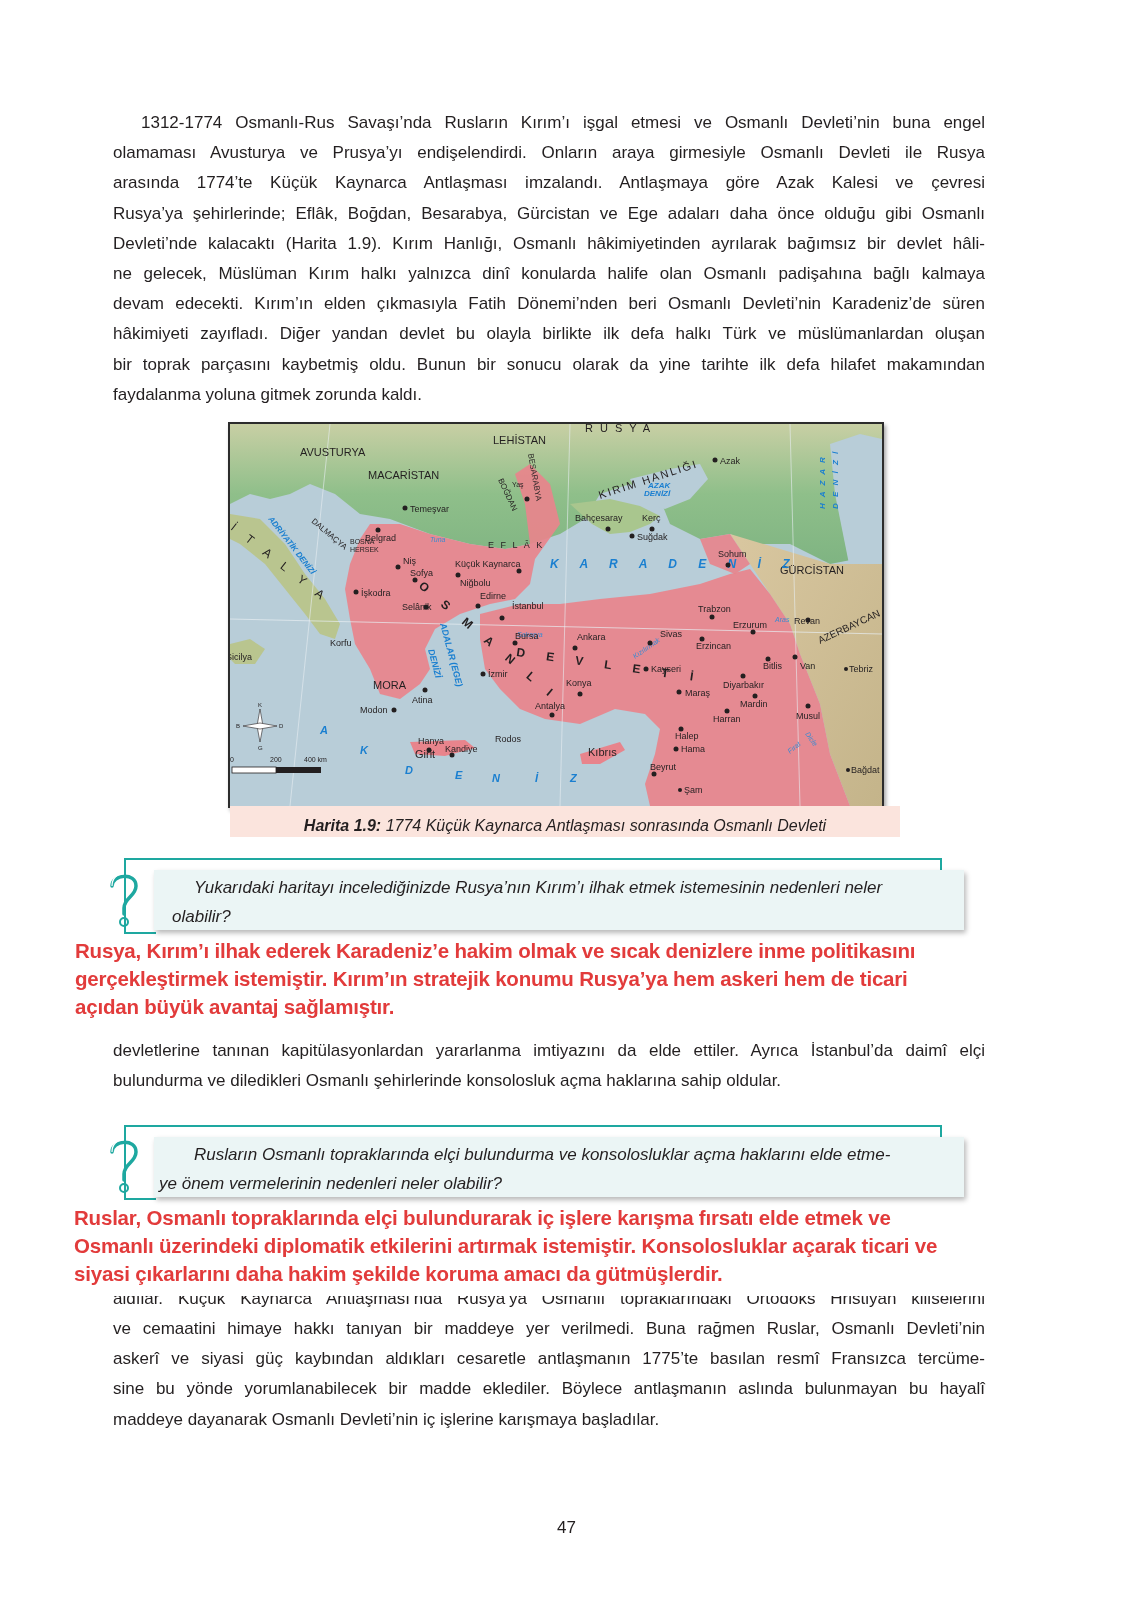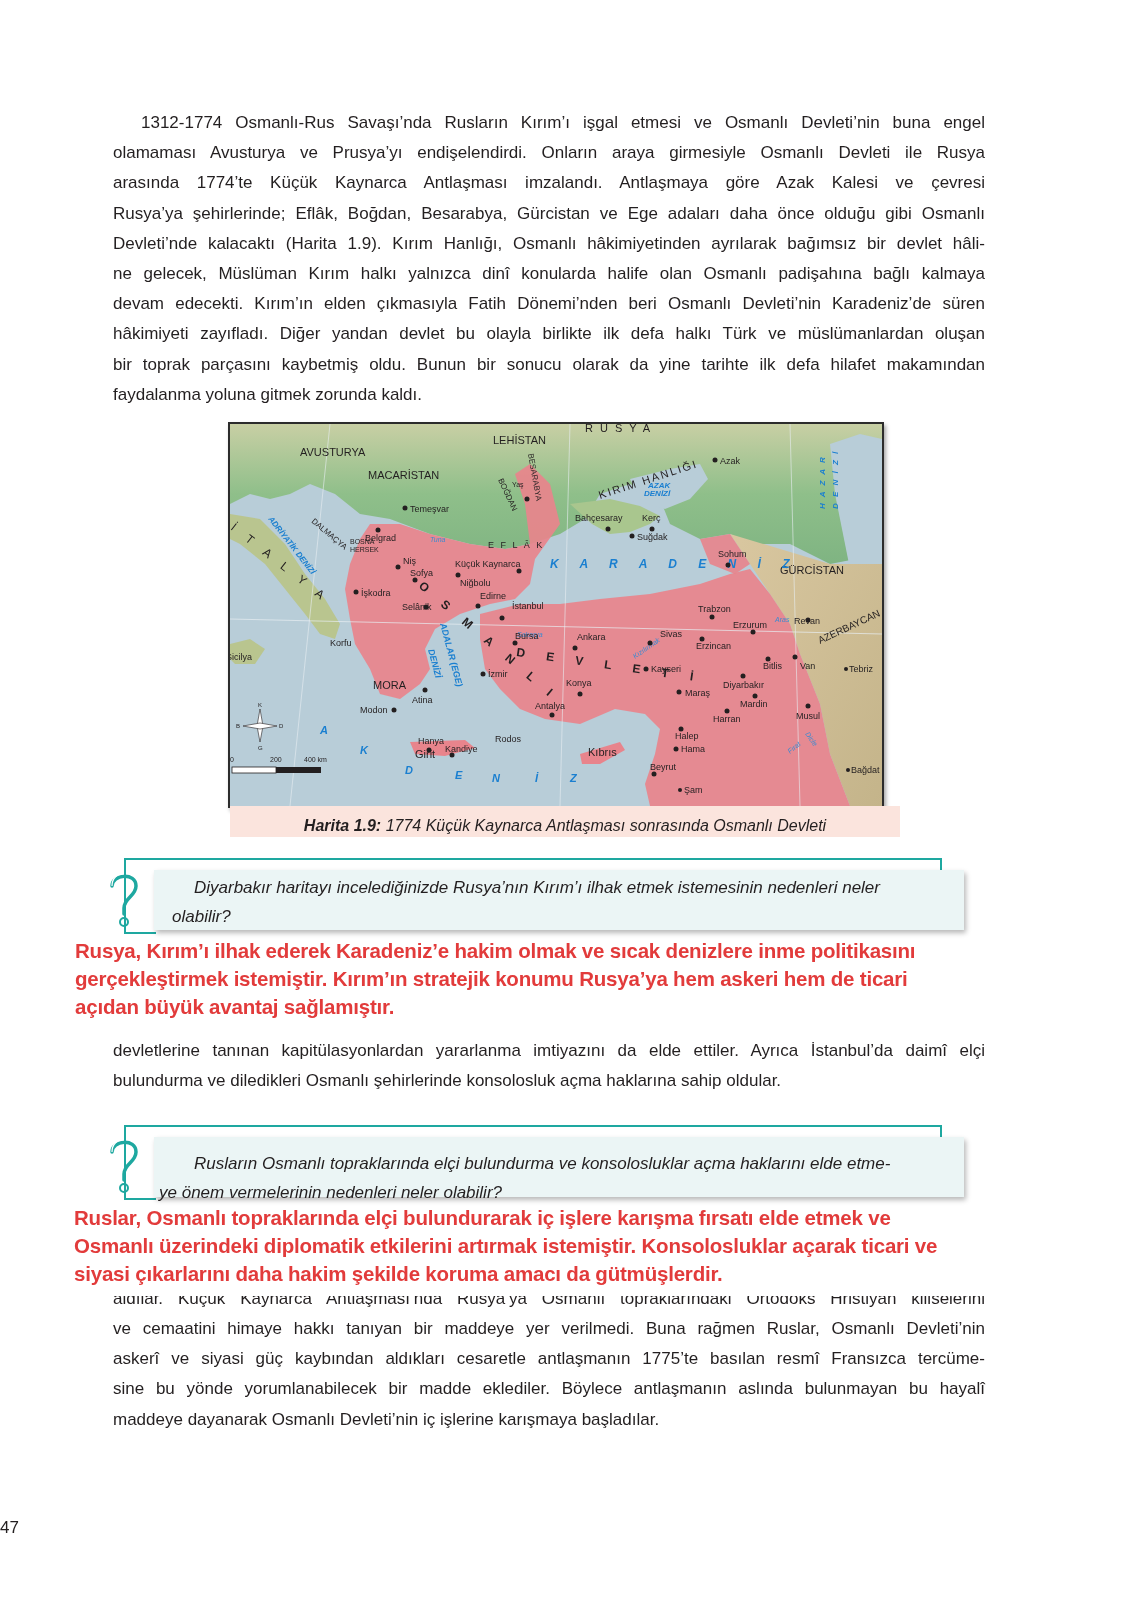--- a/index.html
+++ b/index.html
@@ -14,21 +14,21 @@
   .caption-box { position: absolute; left: 230px; top: 806px; width: 670px; height: 31px; background: #fbe4dd; }
   .caption { position: absolute; left: 0; right: 0; top: 11px; text-align: center; font-size: 16px; font-style: italic; color: #231f20; }
   .caption b { font-weight: bold; }
   .qframe { position: absolute; border-top: 2px solid #1ea8a0; border-right: 2px solid #1ea8a0; }
   .qframe-left { position: absolute; border-left: 2px solid #1ea8a0; border-bottom: 2px solid #1ea8a0; }
   .qbox { position: absolute; background: #ebf5f5; box-shadow: 2px 3px 5px rgba(0,0,0,0.28); font-size: 17px; font-style: italic; line-height: 29px; color: #231f20; }
   .qbox .line { display: block; white-space: nowrap; }
   .qicon { position: absolute; width: 34px; height: 70px; }
   .answer { position: absolute; left: 75px; width: 1000px; font-family: "Liberation Sans", sans-serif; font-weight: bold; font-size: 20.5px; line-height: 28px; color: #e23b3b; letter-spacing: -0.2px; }
   .answer .line { display: block; white-space: nowrap; }
-  .pageno { position: absolute; left: 0; right: 0; top: 1518px; text-align: left; font-size: 17px; color: #231f20; }
+  .pageno { position: absolute; left: 0; right: 0; top: 1518px; text-align: center; font-size: 17px; color: #231f20; }
   .maplabel { font-family: "Liberation Sans", sans-serif; }
 </style>
 </head>
 <body>
 
 <div class="para" id="p1">
   <span class="line indent">1312-1774 Osmanlı-Rus Savaşı’nda Rusların Kırım’ı işgal etmesi ve Osmanlı Devleti’nin buna engel</span>
   <span class="line">olamaması Avusturya ve Prusya’yı endişelendirdi. Onların araya girmesiyle Osmanlı Devleti ile Rusya</span>
   <span class="line">arasında 1774’te Küçük Kaynarca Antlaşması imzalandı. Antlaşmaya göre Azak Kalesi ve çevresi</span>
   <span class="line">Rusya’ya şehirlerinde; Eflâk, Boğdan, Besarabya, Gürcistan ve Ege adaları daha önce olduğu gibi Osmanlı</span>
@@ -258,21 +258,21 @@
 </div>
 
 <div class="qframe" style="left:124px; top:858px; width:816px; height:14px;"></div>
 <div class="qframe-left" style="left:124px; top:858px; width:30px; height:74px;"></div>
 <svg class="qicon" style="left:107px; top:868px;" viewBox="0 0 34 70">
   <path d="M5,18 C5,6 29,4 29,18 C29,28 17,30 17,40 L17,46" fill="none" stroke="#1ea8a0" stroke-width="3.5" stroke-linecap="round"></path>
   <path d="M5,18 C5,10 10,6 17,6" fill="none" stroke="#ffffff" stroke-width="1.2"></path>
   <circle cx="17" cy="54" r="4" fill="none" stroke="#1ea8a0" stroke-width="2"></circle>
 </svg>
 <div class="qbox" style="left:154px; top:870px; width:810px; height:60px;">
-  <span class="line" style="padding-left:40px; padding-top:3px;">Diyarbakır haritayı incelediğinizde Rusya’nın Kırım’ı ilhak etmek istemesinin nedenleri neler</span>
+  <span class="line" style="padding-left:40px; padding-top:3px;">Yukarıdaki haritayı incelediğinizde Rusya’nın Kırım’ı ilhak etmek istemesinin nedenleri neler</span>
   <span class="line" style="padding-left:18px;">olabilir?</span>
 </div>
 
 <div class="answer" style="top:937px;">
   <span class="line">Rusya, Kırım’ı ilhak ederek Karadeniz’e hakim olmak ve sıcak denizlere inme politikasını</span>
   <span class="line">gerçekleştirmek istemiştir. Kırım’ın stratejik konumu Rusya’ya hem askeri hem de ticari</span>
   <span class="line">açıdan büyük avantaj sağlamıştır.</span>
 </div>
 
 <div class="para" style="top:1036px;">
@@ -281,21 +281,21 @@
 </div>
 
 <div class="qframe" style="left:124px; top:1125px; width:816px; height:14px;"></div>
 <div class="qframe-left" style="left:124px; top:1125px; width:30px; height:73px;"></div>
 <svg class="qicon" style="left:107px; top:1134px;" viewBox="0 0 34 70">
   <path d="M5,18 C5,6 29,4 29,18 C29,28 17,30 17,40 L17,46" fill="none" stroke="#1ea8a0" stroke-width="3.5" stroke-linecap="round"></path>
   <path d="M5,18 C5,10 10,6 17,6" fill="none" stroke="#ffffff" stroke-width="1.2"></path>
   <circle cx="17" cy="54" r="4" fill="none" stroke="#1ea8a0" stroke-width="2"></circle>
 </svg>
 <div class="qbox" style="left:154px; top:1137px; width:810px; height:60px;">
-  <span class="line" style="padding-left:40px; padding-top:12px;">Rusların Osmanlı topraklarında elçi bulundurma ve konsolosluklar açma haklarını elde etme-</span>
+  <span class="line" style="padding-left:40px; padding-top:3px;">Rusların Osmanlı topraklarında elçi bulundurma ve konsolosluklar açma haklarını elde etme-</span>
   <span class="line" style="padding-left:5px;">ye önem vermelerinin nedenleri neler olabilir?</span>
 </div>
 
 <div class="answer" style="top:1204px; left:74px;">
   <span class="line">Ruslar, Osmanlı topraklarında elçi bulundurarak iç işlere karışma fırsatı elde etmek ve</span>
   <span class="line">Osmanlı üzerindeki diplomatik etkilerini artırmak istemiştir. Konsolosluklar açarak ticari ve</span>
   <span class="line">siyasi çıkarlarını daha hakim şekilde koruma amacı da gütmüşlerdir.</span>
 </div>
 
 <div class="para" style="top:1284px; clip-path: inset(12px 0 0 0);">

